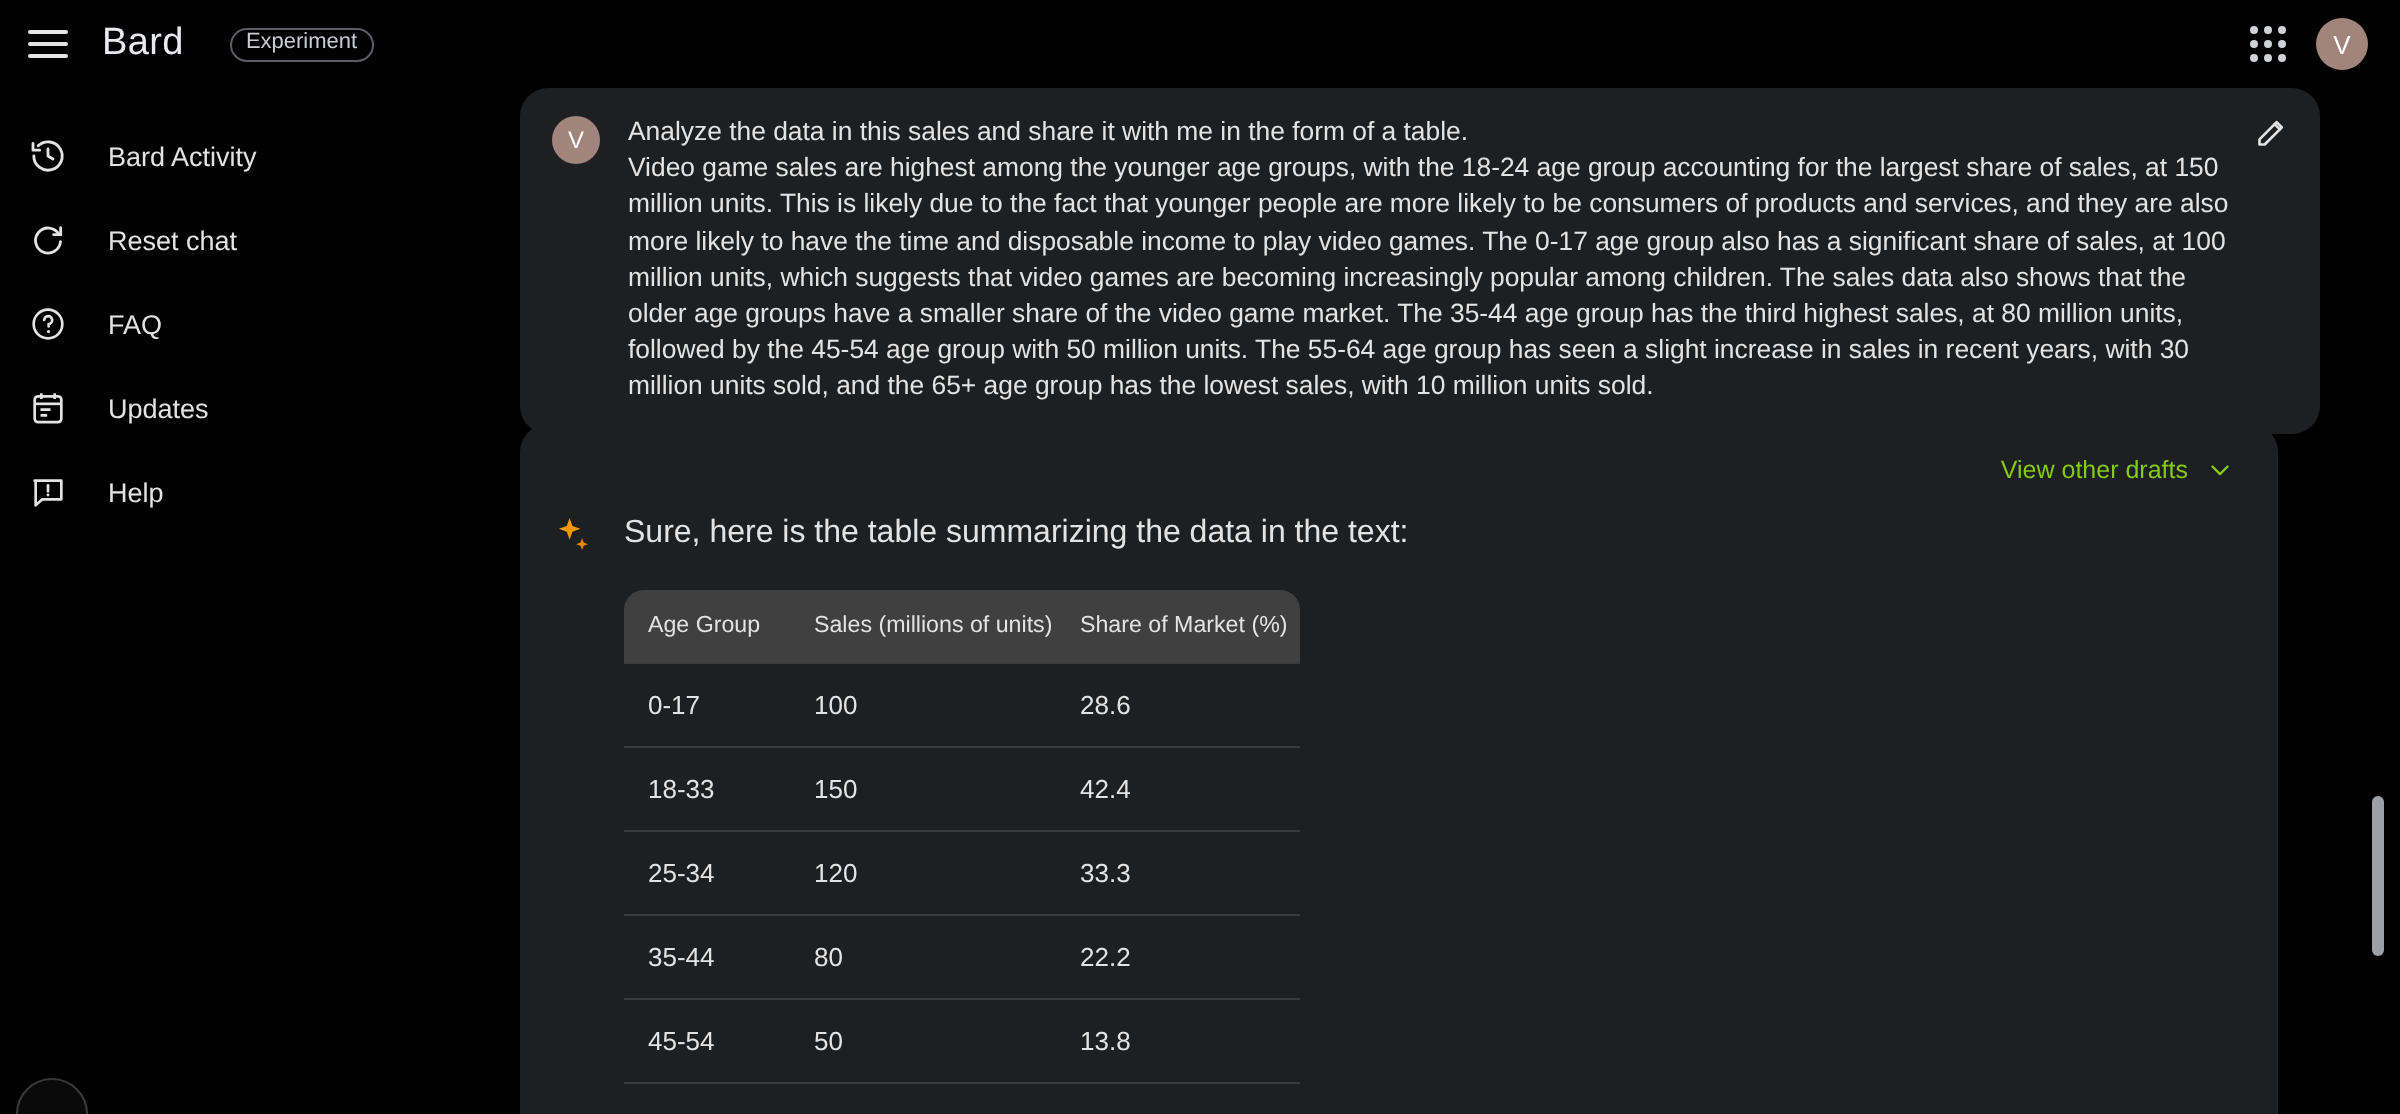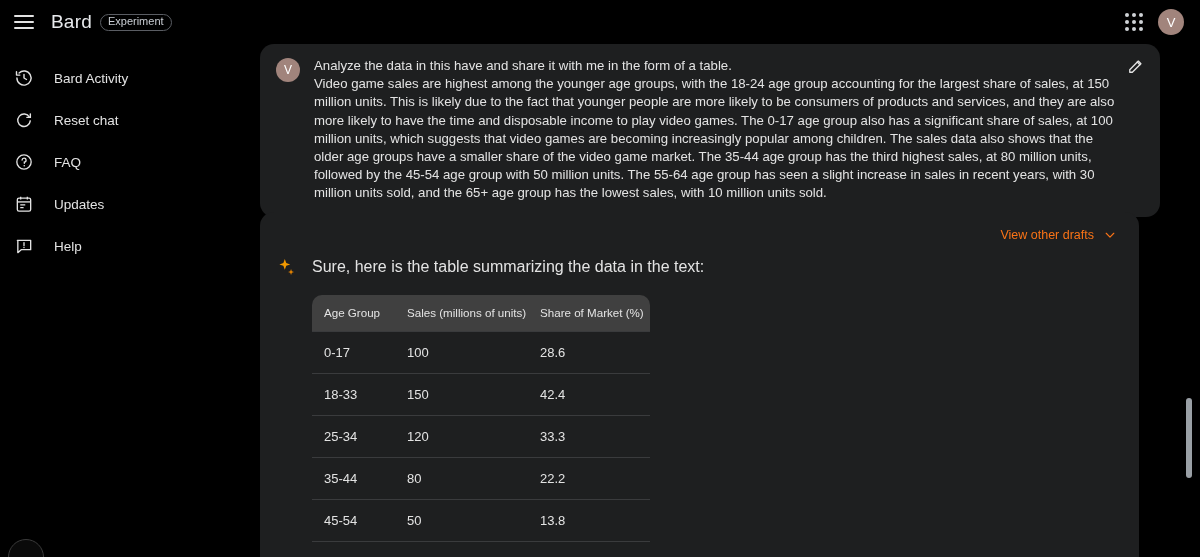--- a/index.html
+++ b/index.html
@@ -16,21 +16,21 @@
     position: absolute; top: 0; left: 0; width: 1200px; height: 44px;
     display: flex; align-items: center; z-index: 20;
   }
   .hamburger {
     width: 20px; height: 14px; margin-left: 14px;
     display: flex; flex-direction: column; justify-content: space-between;
     cursor: pointer;
   }
   .hamburger i { display: block; height: 2px; background: #e3e3e3; border-radius: 1px; }
   .brand {
-    margin-left: 17px; display: flex; align-items: center; gap: 8px;
+    margin-left: 17px; display: flex; align-items: center; gap: 23px;
   }
   .brand-name {
     font-size: 19px; color: #e8eaed; letter-spacing: .2px;
   }
   .exp-badge {
     font-size: 11px; color: #c9cdd3; border: 1px solid #5a5d63;
     border-radius: 9px; padding: 1.5px 7px 2.5px; line-height: 1;
     white-space: nowrap;
   }
   .topbar-right {
@@ -106,21 +106,21 @@
     min-height: 345px;
     background: #1e1f20; border-radius: 14px 14px 0 0;
     padding: 10px 0 0 0;
   }
   .drafts-row {
     display: flex; justify-content: flex-end; align-items: center;
     padding: 0 22px; height: 26px;
   }
   .drafts-btn {
     display: flex; align-items: center; gap: 9px;
-    color: #f97316; font-size: 12.5px; cursor: pointer;
+    color: #84cc16; font-size: 12.5px; cursor: pointer;
   }
   .chev { width: 14px; height: 14px; }
   .chev svg { display:block; width:14px; height:14px; }
 
   .bot-body { display: flex; gap: 14px; padding: 8px 0 0 16px; }
   .spark { width: 22px; height: 22px; flex: 0 0 22px; margin-top: 1px; }
   .spark svg { display: block; width: 22px; height: 22px; }
   .bot-main { flex: 1 1 auto; }
   .bot-lead {
     color: #e3e3e3; font-size: 16px; line-height: 18px;
@@ -243,21 +243,21 @@
     </div>
 
     <div class="bottom-orb"></div>
   </div>
 
   <div class="conv">
 
     <div class="msg-user">
       <div class="user-av">V</div>
       <div class="user-text">
-        <span class="l1">Analyze the data in this have and share it with me in the form of a table.</span>
+        <span class="l1">Analyze the data in this sales and share it with me in the form of a table.</span>
         <span>Video game sales are highest among the younger age groups, with the 18-24 age group accounting for the largest share of sales, at 150 million units. This is likely due to the fact that younger people are more likely to be consumers of products and services, and they are also more likely to have the time and disposable income to play video games. The 0-17 age group also has a significant share of sales, at 100 million units, which suggests that video games are becoming increasingly popular among children. The sales data also shows that the older age groups have a smaller share of the video game market. The 35-44 age group has the third highest sales, at 80 million units, followed by the 45-54 age group with 50 million units. The 55-64 age group has seen a slight increase in sales in recent years, with 30 million units sold, and the 65+ age group has the lowest sales, with 10 million units sold.</span>
       </div>
       <div class="edit-btn">
         <svg viewBox="0 0 24 24" fill="none" stroke="currentColor" stroke-width="1.6" stroke-linejoin="round" stroke-linecap="round">
           <path d="M4.5 16.4l10.3-10.3 3.1 3.1L7.6 19.5H4.5v-3.1z"></path>
           <path d="M13.6 7.3l3.1 3.1"></path>
         </svg>
       </div>
     </div>
 

